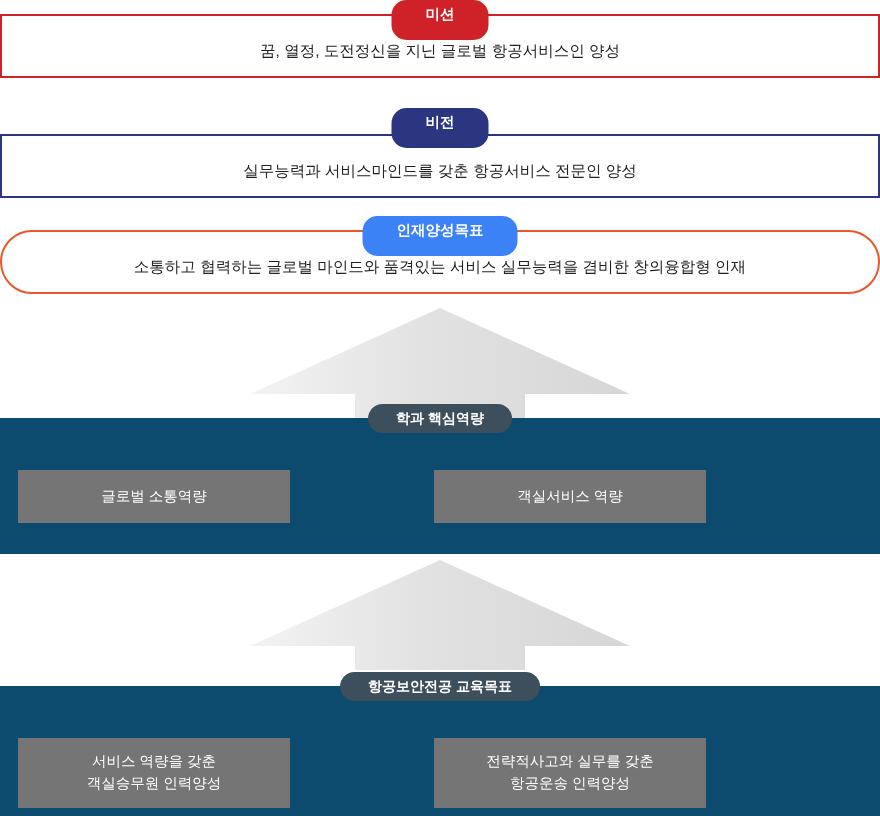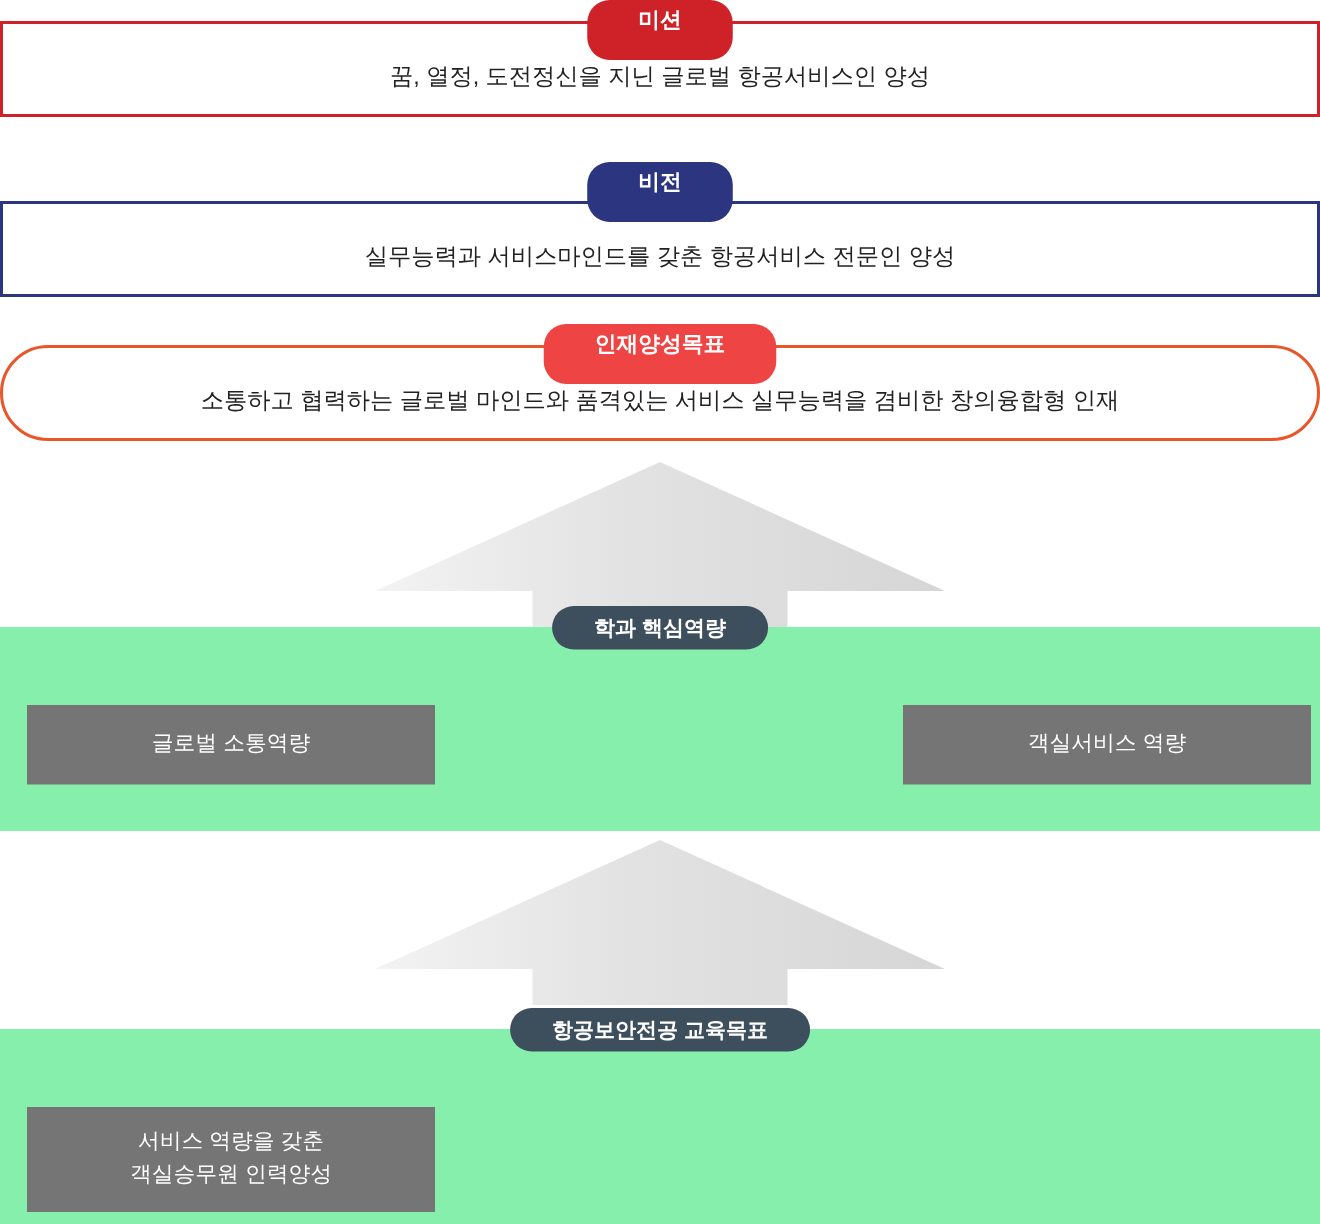--- a/index.html
+++ b/index.html
@@ -61,21 +61,21 @@
   #mission-band .band-pill { background: #cf2128; }
   #mission-band .band-box { border-color: #cf2128; }
 
   
   #vision-band { position: absolute; top: 108px; left: 0; height: 92px; }
   #vision-band .band-pill { background: #2b3580; }
   #vision-band .band-box { border-color: #2b3580; margin-top: 12px; }
 
   
   #goal-band { position: absolute; top: 216px; left: 0; height: 92px; }
-  #goal-band .band-pill { background: #ef4444; text-align: right; }
+  #goal-band .band-pill { background: #3b82f6; text-align: right; }
   #goal-band .band-box {
     border-color: #e8562a;
     border-radius: 34px;
   }
 
   
   .arrow {
     position: absolute;
     left: 50%;
     transform: translateX(-50%);
@@ -83,21 +83,21 @@
     height: 110px;
   }
   #arrow-1 { top: 308px; }
   #arrow-2 { top: 560px; }
 
   
   .section {
     position: absolute;
     left: 0;
     width: 880px;
-    background: #86efac;
+    background: #0c4a6e;
     padding-left: 28px;
   }
   #competency-section { top: 418px; height: 136px; }
   #objectives-section { top: 686px; height: 130px; }
 
   .section-pill {
     position: absolute;
     left: 50%;
     transform: translateX(-50%);
     top: -14px;
@@ -109,21 +109,21 @@
     background: #3d4f5c;
     color: #ffffff;
     font-size: 14px;
     font-weight: bold;
     white-space: nowrap;
   }
   .cards {
     position: absolute;
     top: 52px;
     left: 18px;
-    width: 856px;
+    width: 688px;
     display: flex;
     justify-content: space-between;
     border-radius: 18px;
   }
   .card {
     width: 272px;
     min-height: 53px;
     background: #757575;
     color: #ffffff;
     font-size: 14.5px;
@@ -201,16 +201,20 @@
     </svg>
   </div>
 
   <div class="section" id="objectives-section">
     <div class="section-pill">항공보안전공 교육목표</div>
     <div class="cards">
       <div class="card card-tall">
         <span class="card-line">서비스 역량을 갖춘</span>
         <span class="card-line">객실승무원 인력양성</span>
       </div>
+      <div class="card card-tall">
+        <span class="card-line">전략적사고와 실무를 갖춘</span>
+        <span class="card-line">항공운송 인력양성</span>
+      </div>
     </div>
   </div>
 
 </div>
 
 </body></html>

